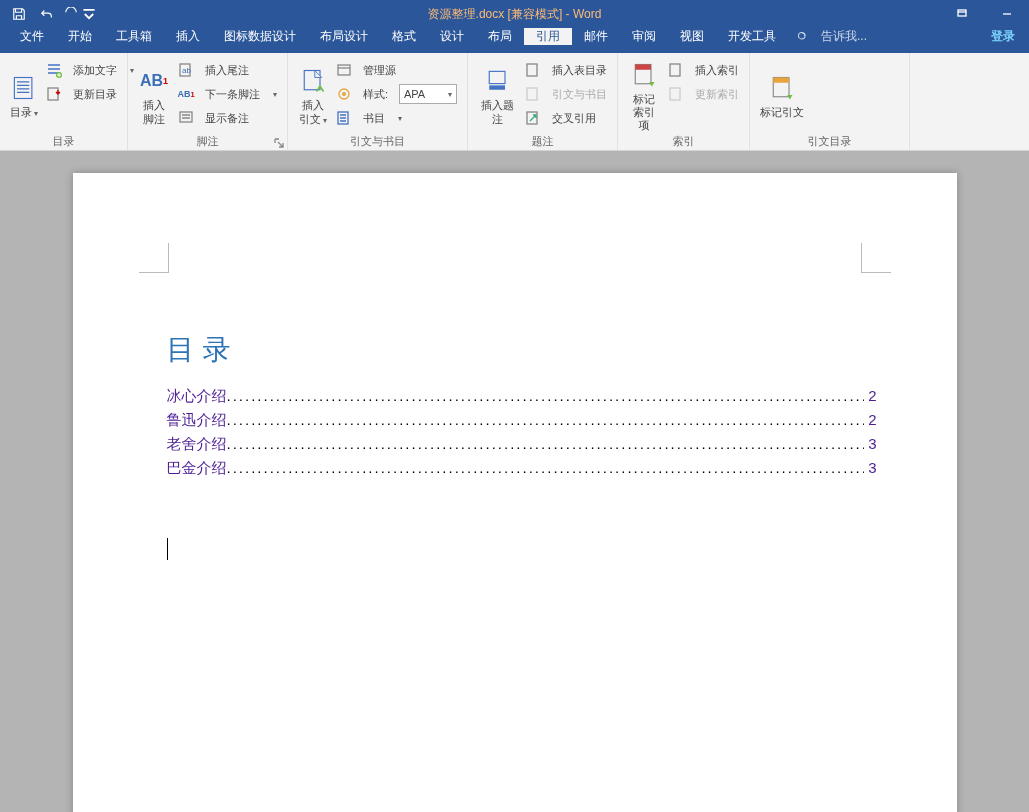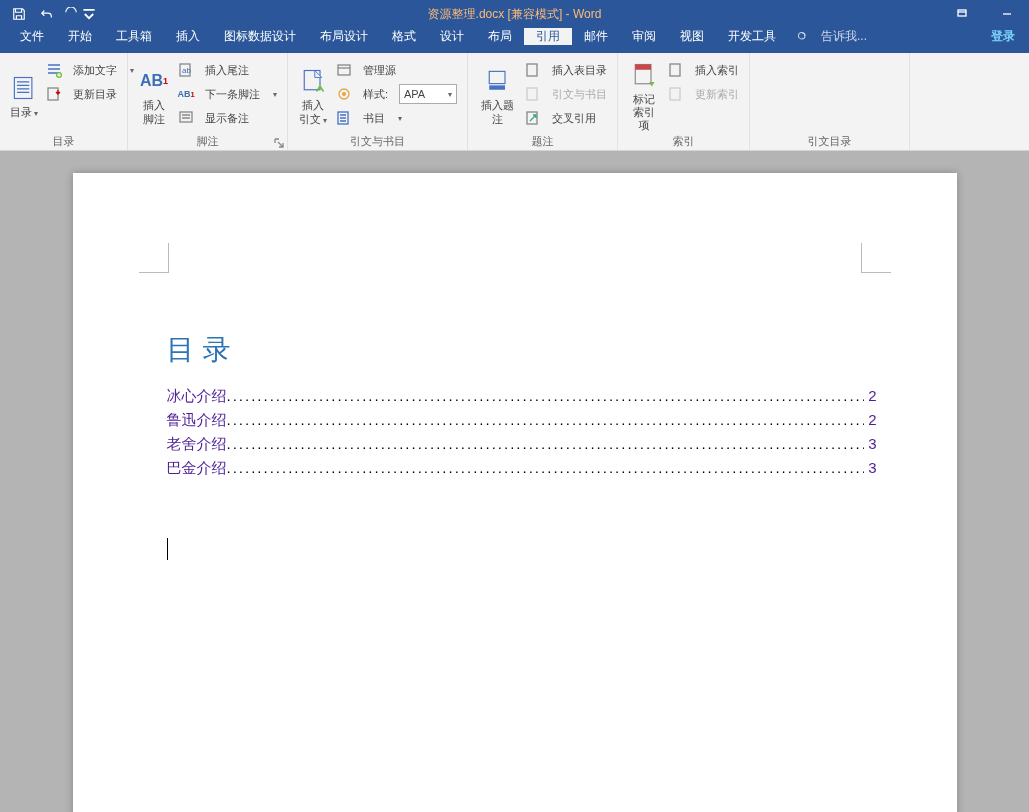--- a/index.html
+++ b/index.html
@@ -310,20 +310,30 @@
               <rect class="stk" x="2" y="2" width="10" height="12" style="stroke:#ccc"></rect>
             </svg>
           </span>
         <span>更新索引</span>
       </div>
     </div>
     <div class="group-label">索引</div>
   </div>
 
   <div class="group" style="width:160px;">
+    <div class="bigbtn">
+      <div class="ico">
+          <svg viewBox="0 0 32 32">
+            <rect class="stk" x="6" y="4" width="18" height="22" style="stroke:#888"></rect>
+            <rect x="6" y="4" width="18" height="6" fill="#e8a33d"></rect>
+            <path d="M22 24l3 5 3-5" fill="#6fbf44"></path>
+          </svg>
+        </div>
+      <div class="lbl">标记引文</div>
+    </div>
     <div class="group-label">引文目录</div>
   </div>
 </div>
 
 <div class="docarea">
   <div class="page">
     <div class="cropmark tl"></div>
     <div class="cropmark tr"></div>
     <div class="toc-title">目录</div>
     <div class="toc-entry">

